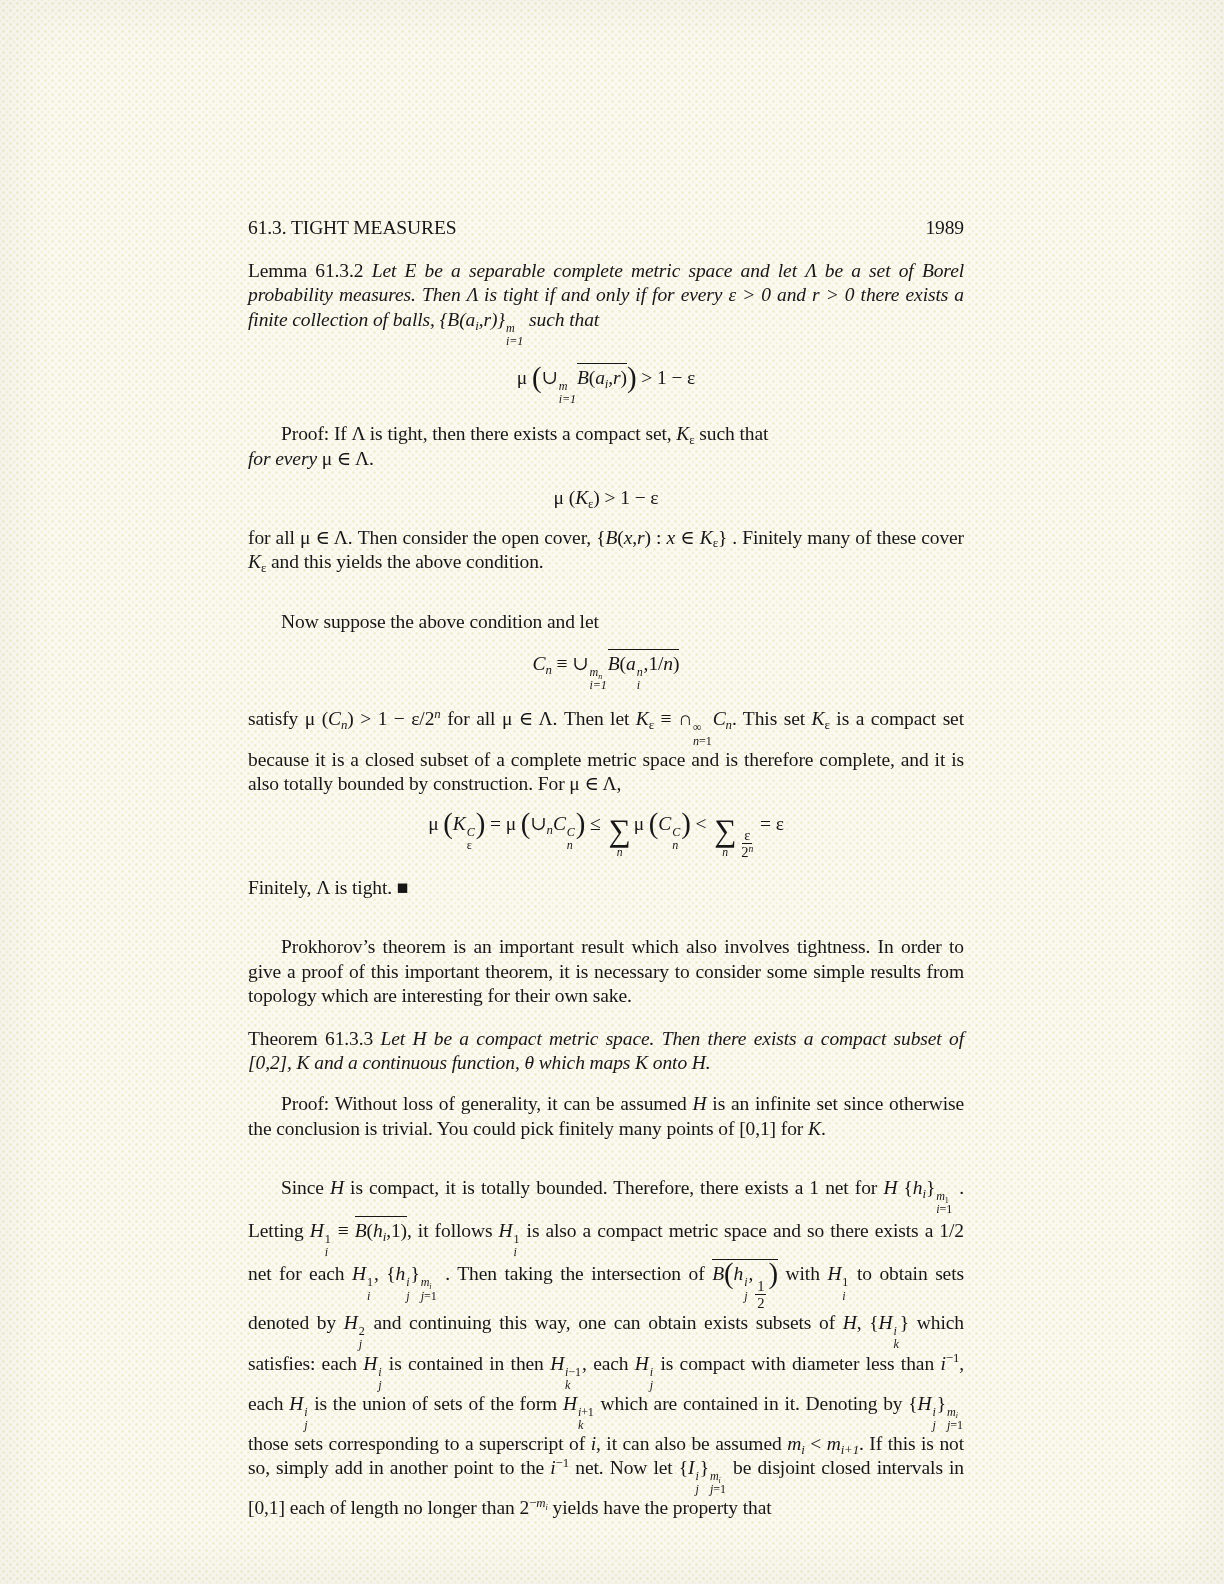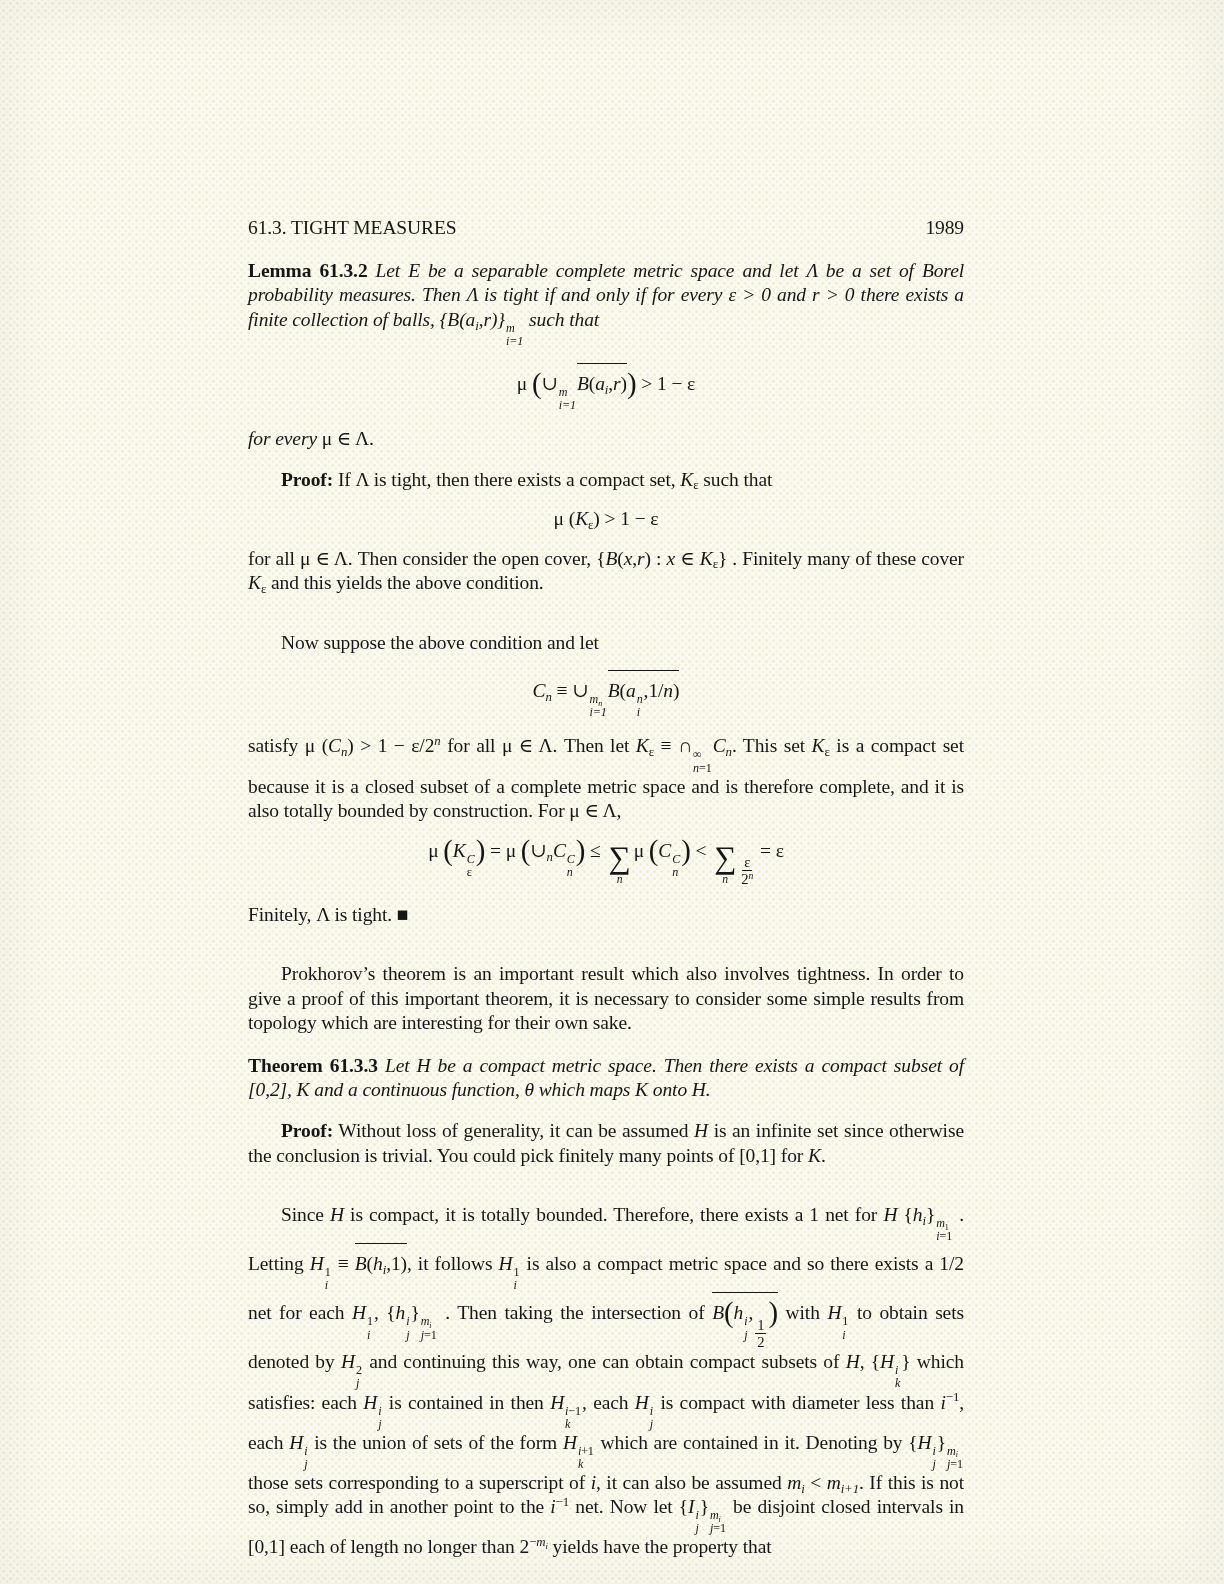--- a/index.html
+++ b/index.html
@@ -27,26 +27,26 @@
   .header{
     display:flex;justify-content:space-between;align-items:flex-start;
     margin-bottom:12px;
     font-size:19.5px;
   }
   .para{margin:0;}
   .ind{text-indent:33px;margin-top:35px;}
   .stmt{margin-top:18px;font-style:italic;}
   .proofgap{margin-top:16px;}
   .display{margin:15px 0;text-align:center;text-indent:0;}
-  .b{font-weight:700;}
+  .b{font-weight:400;}
   .up{font-style:normal;}
   .i{font-style:italic;}
   .sub{font-size:66%;line-height:0;position:relative;vertical-align:baseline;top:0.3em;}
   .sup{font-size:66%;line-height:0;position:relative;vertical-align:baseline;top:-0.55em;}
-  .ov{display:inline-block;border-top:1.4px solid #161616;padding-top:10px;line-height:1.05;text-indent:0;}
+  .ov{display:inline-block;border-top:1.4px solid #161616;padding-top:4px;line-height:1.05;text-indent:0;}
   .big{font-size:148%;line-height:0;vertical-align:-0.1em;}
   .stk{display:inline-flex;flex-direction:column;align-items:flex-start;
        font-size:62%;line-height:1.08;vertical-align:-0.5em;margin:0 1px;text-indent:0;}
   .stk > span{display:block;}
   .sum{display:inline-flex;flex-direction:column;align-items:center;
        line-height:0.9;vertical-align:-0.6em;margin:0 3px;text-indent:0;}
   .sum > span:first-child{font-size:160%;font-style:normal;}
   .sum > span:last-child{font-size:60%;font-style:italic;margin-top:3px;}
   .fr{display:inline-flex;flex-direction:column;align-items:center;
       font-size:75%;line-height:1.12;vertical-align:-0.7em;margin:0 2px;text-indent:0;}
@@ -64,22 +64,22 @@
     </div>
     <div>
         <div class="para stmt"><span class="b up">Lemma 61.3.2</span><span>  Let E be a separable complete metric space and let Λ be a set of Borel probability measures. Then Λ is tight if and only if for every ε &gt; 0 and r &gt; 0 there exists a finite collection of balls, {B(a</span><span class="sub">i</span><span>,r)}</span><span class="stk">
             <span>m</span>
             <span>i=1</span>
           </span><span> such that</span></div>
         <div class="display"><span>μ </span><span class="big">(</span><span>∪</span><span class="stk">
             <span class="i">m</span>
             <span class="i">i=1</span>
           </span><span class="ov"><span class="i">B</span><span>(</span><span class="i">a</span><span class="sub i">i</span><span>,</span><span class="i">r</span><span>)</span></span><span class="big">)</span><span> &gt; 1 − ε</span></div>
+        <div class="para ind proofgap"><span class="b">Proof:</span><span> If Λ is tight, then there exists a compact set, </span><span class="i">K</span><span class="sub">ε</span><span> such that</span></div>
         <div class="para"><span class="i">for every </span><span>μ ∈ Λ.</span></div>
-        <div class="para ind proofgap"><span class="b">Proof:</span><span> If Λ is tight, then there exists a compact set, </span><span class="i">K</span><span class="sub">ε</span><span> such that</span></div>
         <div class="display"><span>μ (</span><span class="i">K</span><span class="sub">ε</span><span>) &gt; 1 − ε</span></div>
         <div class="para"><span>for all μ ∈ Λ.  Then consider the open cover, {</span><span class="i">B</span><span>(</span><span class="i">x</span><span>,</span><span class="i">r</span><span>) : </span><span class="i">x</span><span> ∈ </span><span class="i">K</span><span class="sub">ε</span><span>} .  Finitely many of these cover </span><span class="i">K</span><span class="sub">ε</span><span> and this yields the above condition.</span></div>
         <div class="para ind"><span>Now suppose the above condition and let</span></div>
         <div class="display"><span class="i">C</span><span class="sub i">n</span><span> ≡ ∪</span><span class="stk">
             <span><span class="i">m</span><span class="sub i">n</span></span>
             <span class="i">i=1</span>
           </span><span class="ov"><span class="i">B</span><span>(</span><span class="i">a</span><span class="stk">
               <span class="i">n</span>
               <span class="i">i</span>
             </span><span>,1/</span><span class="i">n</span><span>)</span></span></div>
@@ -133,21 +133,21 @@
               <span class="i">j</span>
             </span><span>,</span><span class="fr">
               <span>1</span>
               <span>2</span>
             </span><span class="big">)</span></span><span> with </span><span class="i">H</span><span class="stk">
             <span>1</span>
             <span class="i">i</span>
           </span><span> to obtain sets denoted by </span><span class="i">H</span><span class="stk">
             <span>2</span>
             <span class="i">j</span>
-          </span><span> and continuing this way, one can obtain compact subsets of </span><span class="i">H</span><span>, {</span><span class="i">H</span><span class="stk">
+          </span><span> and continuing this way, one can obtain exists subsets of </span><span class="i">H</span><span>, {</span><span class="i">H</span><span class="stk">
             <span class="i">i</span>
             <span class="i">k</span>
           </span><span>} which satisfies: each </span><span class="i">H</span><span class="stk">
             <span class="i">i</span>
             <span class="i">j</span>
           </span><span> is contained in then </span><span class="i">H</span><span class="stk">
             <span><span class="i">i</span><span>−1</span></span>
             <span class="i">k</span>
           </span><span>, each </span><span class="i">H</span><span class="stk">
             <span class="i">i</span>

